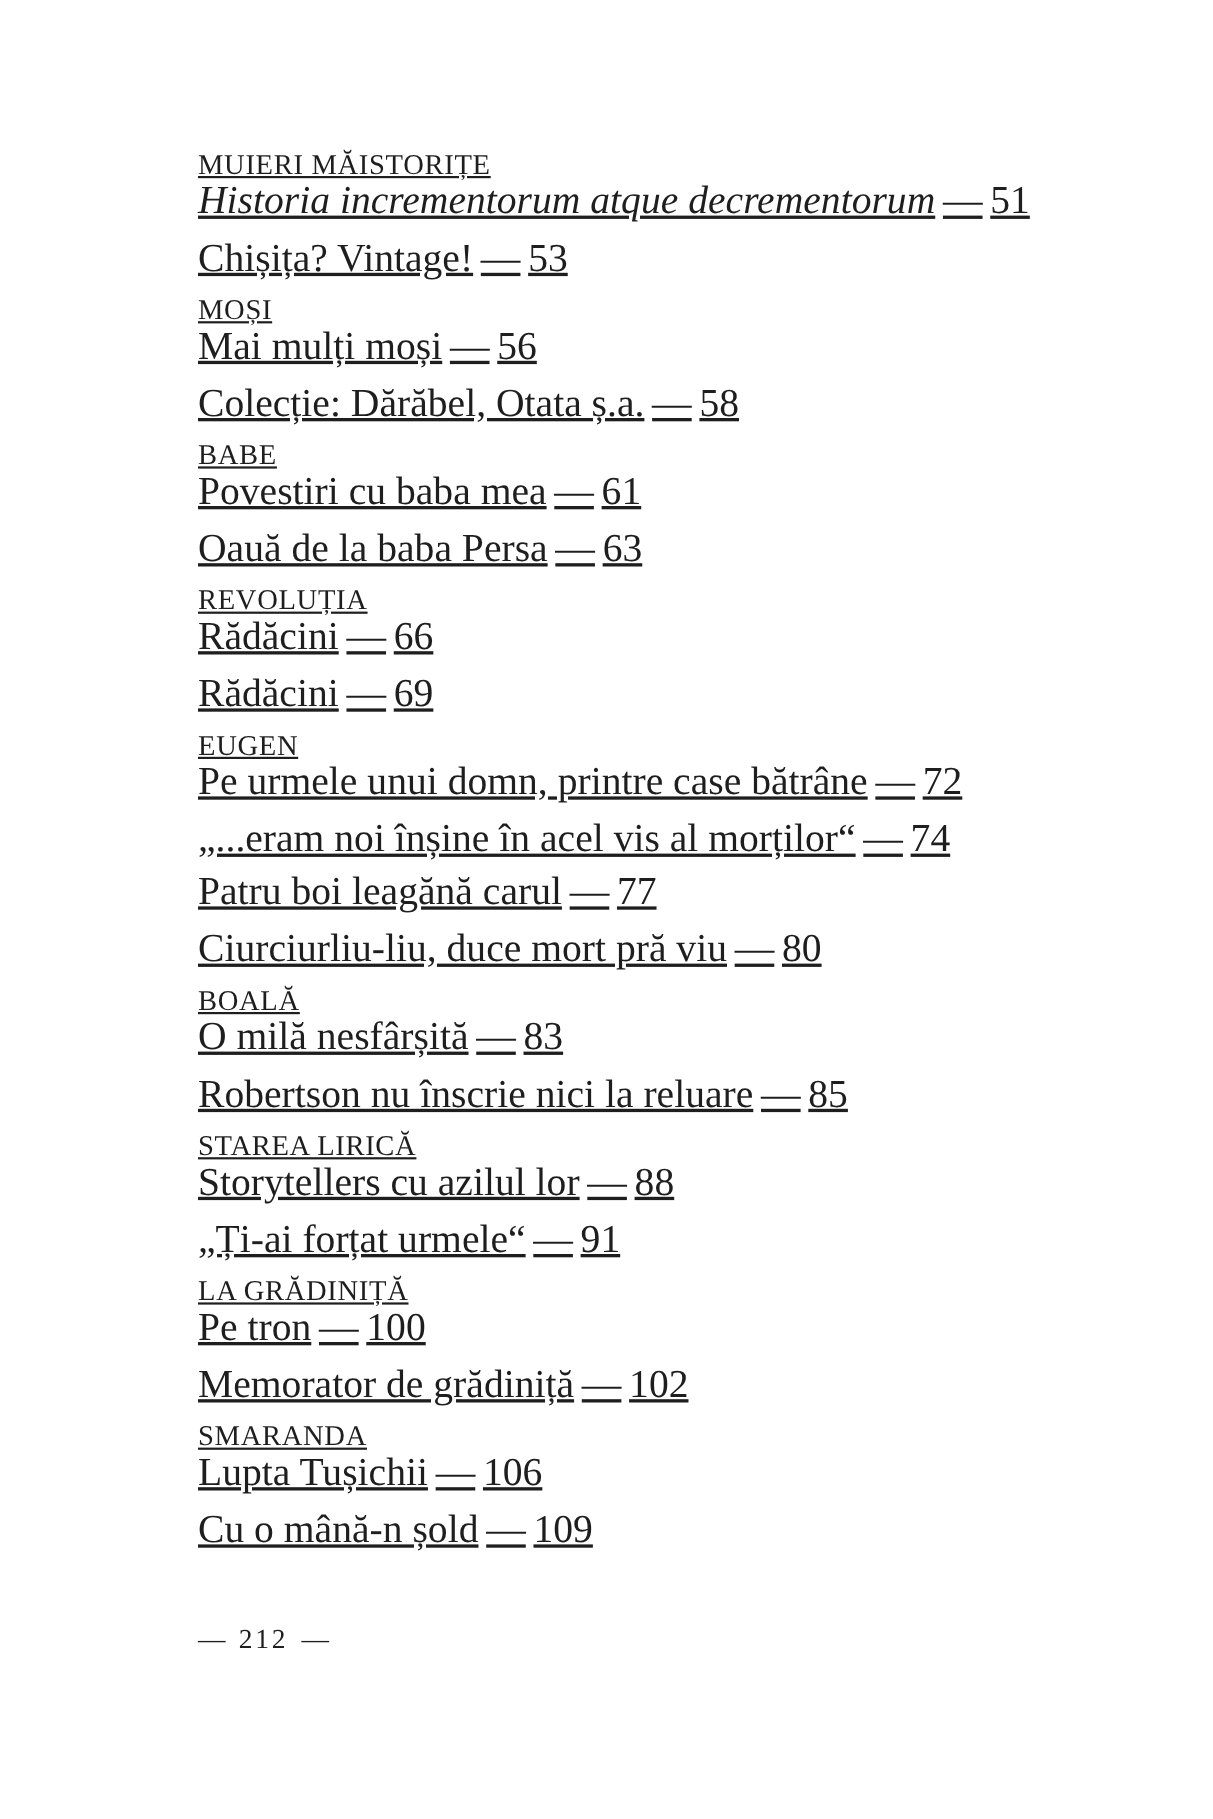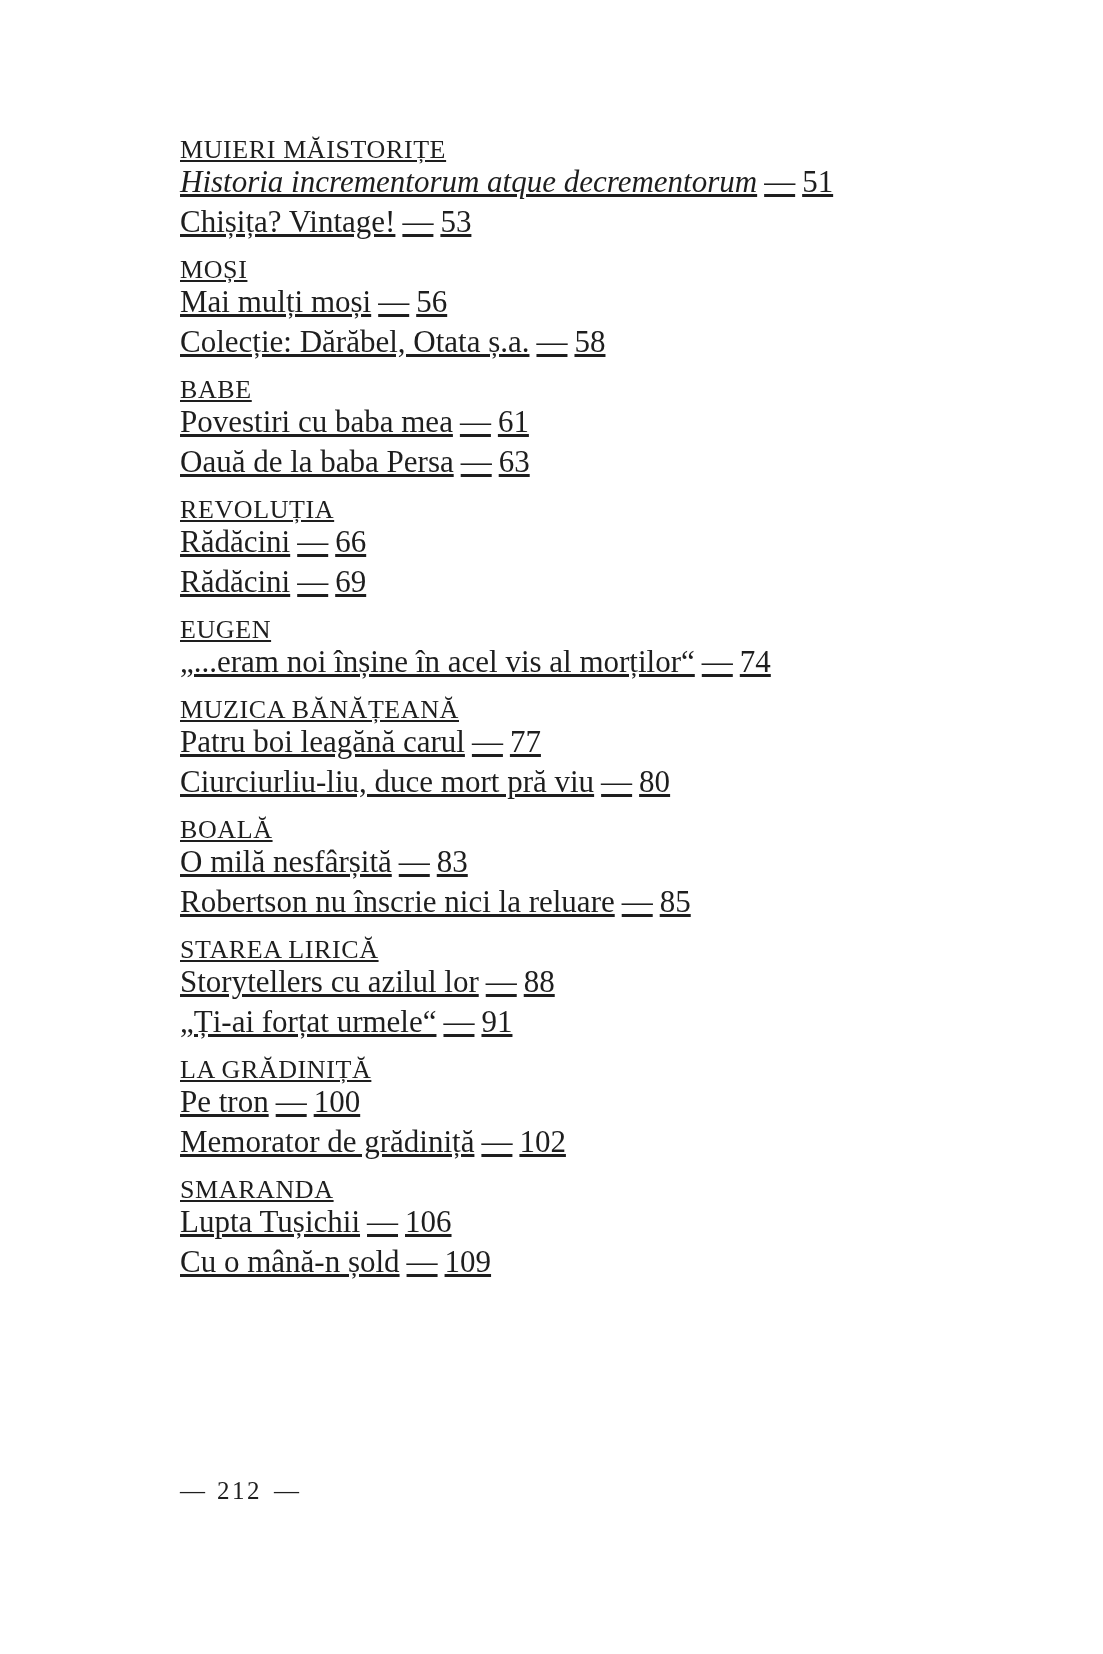--- a/index.html
+++ b/index.html
@@ -26,26 +26,26 @@
     text-decoration: underline;
   }
   .heading {
     font-size: 26px;
     line-height: 32px;
     letter-spacing: 0.6px;
     margin: 0;
     font-weight: normal;
   }
   .entry {
-    font-size: 31px;
+    font-size: 36px;
     line-height: 32px;
     margin: 0;
   }
   .entry + .entry {
-    margin-top: 8px;
+    margin-top: 20px;
   }
   .entry .title.italic {
     font-style: italic;
   }
   .sep {
     padding: 0 7px;
   }
   .pg {
     font-feature-settings: "onum" 1;
   }
@@ -84,24 +84,24 @@
         <p class="entry"><span class="title">Povestiri cu baba mea</span><span class="sep">—</span><span class="pg">61</span></p>
         <p class="entry"><span class="title">Oauă de la baba Persa</span><span class="sep">—</span><span class="pg">63</span></p>
       </section>
       <section class="section">
         <h2 class="heading">REVOLUȚIA</h2>
         <p class="entry"><span class="title">Rădăcini</span><span class="sep">—</span><span class="pg">66</span></p>
         <p class="entry"><span class="title">Rădăcini</span><span class="sep">—</span><span class="pg">69</span></p>
       </section>
       <section class="section">
         <h2 class="heading">EUGEN</h2>
+        <p class="entry"><span class="title">Pe urmele unui domn, printre case bătrâne</span><span class="sep">—</span><span class="pg">72</span></p>
         <p class="entry"><span class="title">„...eram noi înșine în acel vis al morților“</span><span class="sep">—</span><span class="pg">74</span></p>
       </section>
       <section class="section">
-        <h2 class="heading">MUZICA BĂNĂȚEANĂ</h2>
         <p class="entry"><span class="title">Patru boi leagănă carul</span><span class="sep">—</span><span class="pg">77</span></p>
         <p class="entry"><span class="title">Ciurciurliu-liu, duce mort pră viu</span><span class="sep">—</span><span class="pg">80</span></p>
       </section>
       <section class="section">
         <h2 class="heading">BOALĂ</h2>
         <p class="entry"><span class="title">O milă nesfârșită</span><span class="sep">—</span><span class="pg">83</span></p>
         <p class="entry"><span class="title">Robertson nu înscrie nici la reluare</span><span class="sep">—</span><span class="pg">85</span></p>
       </section>
       <section class="section">
         <h2 class="heading">STAREA LIRICĂ</h2>

